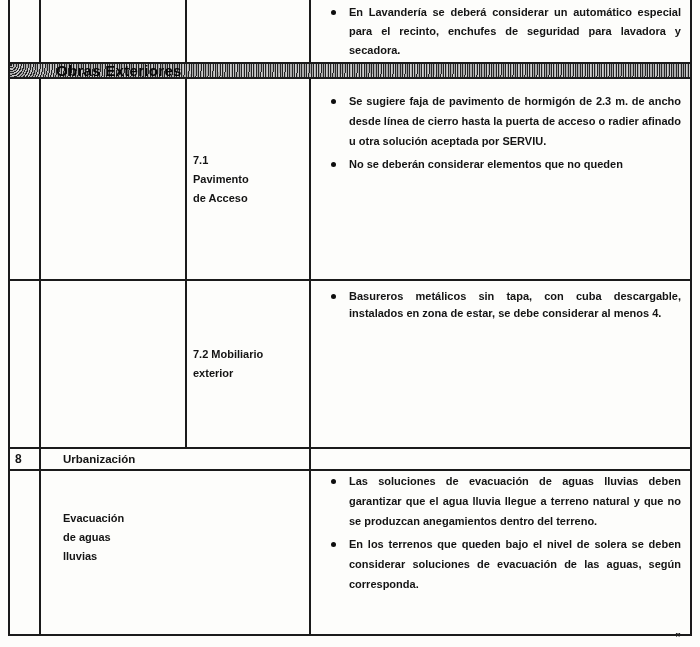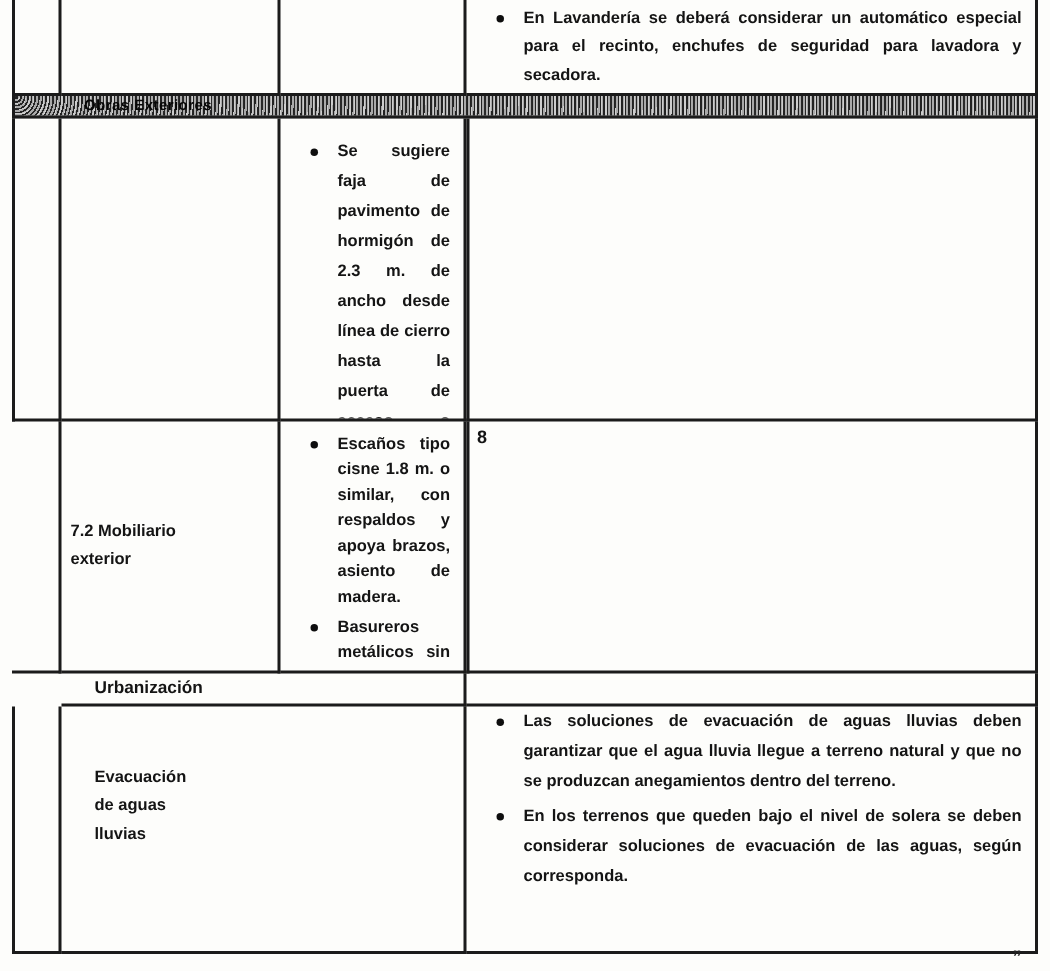--- a/index.html
+++ b/index.html
@@ -26,21 +26,21 @@
     font-weight: 600;
   }
   .first { border-left: 2px solid #1b1b1b; }
   .span23 { grid-column: 2 / 4; }
 
   .band {
     grid-column: 1 / -1;
     border-left: 2px solid #1b1b1b;
     display: flex; align-items: center;
     padding-left: 46px;
-    font-weight: 700; font-size: 10px; letter-spacing: .3px; color: #060606;
+    font-weight: 700; font-size: 15px; letter-spacing: .3px; color: #060606;
     background-color: #a9a9a9;
     background-image:
       repeating-radial-gradient(circle at 1px 1px, rgba(0,0,0,.8) 0 1px, transparent 1px 2.4px),
       repeating-radial-gradient(circle at 3px 2px, rgba(255,255,255,.42) 0 1px, transparent 1px 3.1px);
   }
 
   .bullet { display: flex; align-items: flex-start; margin-bottom: 3px; }
   .dot { flex: 0 0 5px; width: 5px; height: 5px; border-radius: 50%; background: #0e0e0e; margin-left: 20px; margin-right: 13px; }
   .btext { flex: 1; text-align: justify; padding-right: 9px; }
 
@@ -76,41 +76,43 @@
         <span class="btext">En Lavandería se deberá considerar un automático especial para el recinto, enchufes de seguridad para lavadora y secadora.</span>
       </div>
     </div>
 
     <div class="cell band first">
       <span>Obras Exteriores</span>
     </div>
 
     <div class="cell first"></div>
     <div class="cell"></div>
+    <div class="cell code">
+      <span class="code-text">7.1
+Pavimento
+de Acceso</span>
+    </div>
     <div class="cell pt12 lh20">
       <div class="bullet">
         <span class="dot"></span>
         <span class="btext">Se sugiere faja de pavimento de hormigón de 2.3 m. de ancho desde línea de cierro hasta la puerta de acceso o radier afinado u otra solución aceptada por SERVIU.</span>
       </div>
       <div class="bullet">
         <span class="dot"></span>
+        <span class="btext">No se deberán considerar elementos que no queden</span>
       </div>
     </div>
 
     <div class="cell first"></div>
     <div class="cell"></div>
     <div class="cell code">
       <span class="code-text">7.2 Mobiliario
 exterior</span>
     </div>
     <div class="cell pt7 lh17">
-      <div class="bullet">
-        <span class="dot"></span>
-        <span class="btext">Escaños tipo cisne 1.8 m. o similar, con respaldos y apoya brazos, asiento de madera.</span>
-      </div>
       <div class="bullet">
         <span class="dot"></span>
         <span class="btext">Basureros metálicos sin tapa, con cuba descargable, instalados en zona de estar, se debe considerar al menos 4.</span>
       </div>
     </div>
 
     <div class="cell first num">8</div>
     <div class="cell span23 urb">Urbanización</div>
     <div class="cell"></div>
 

